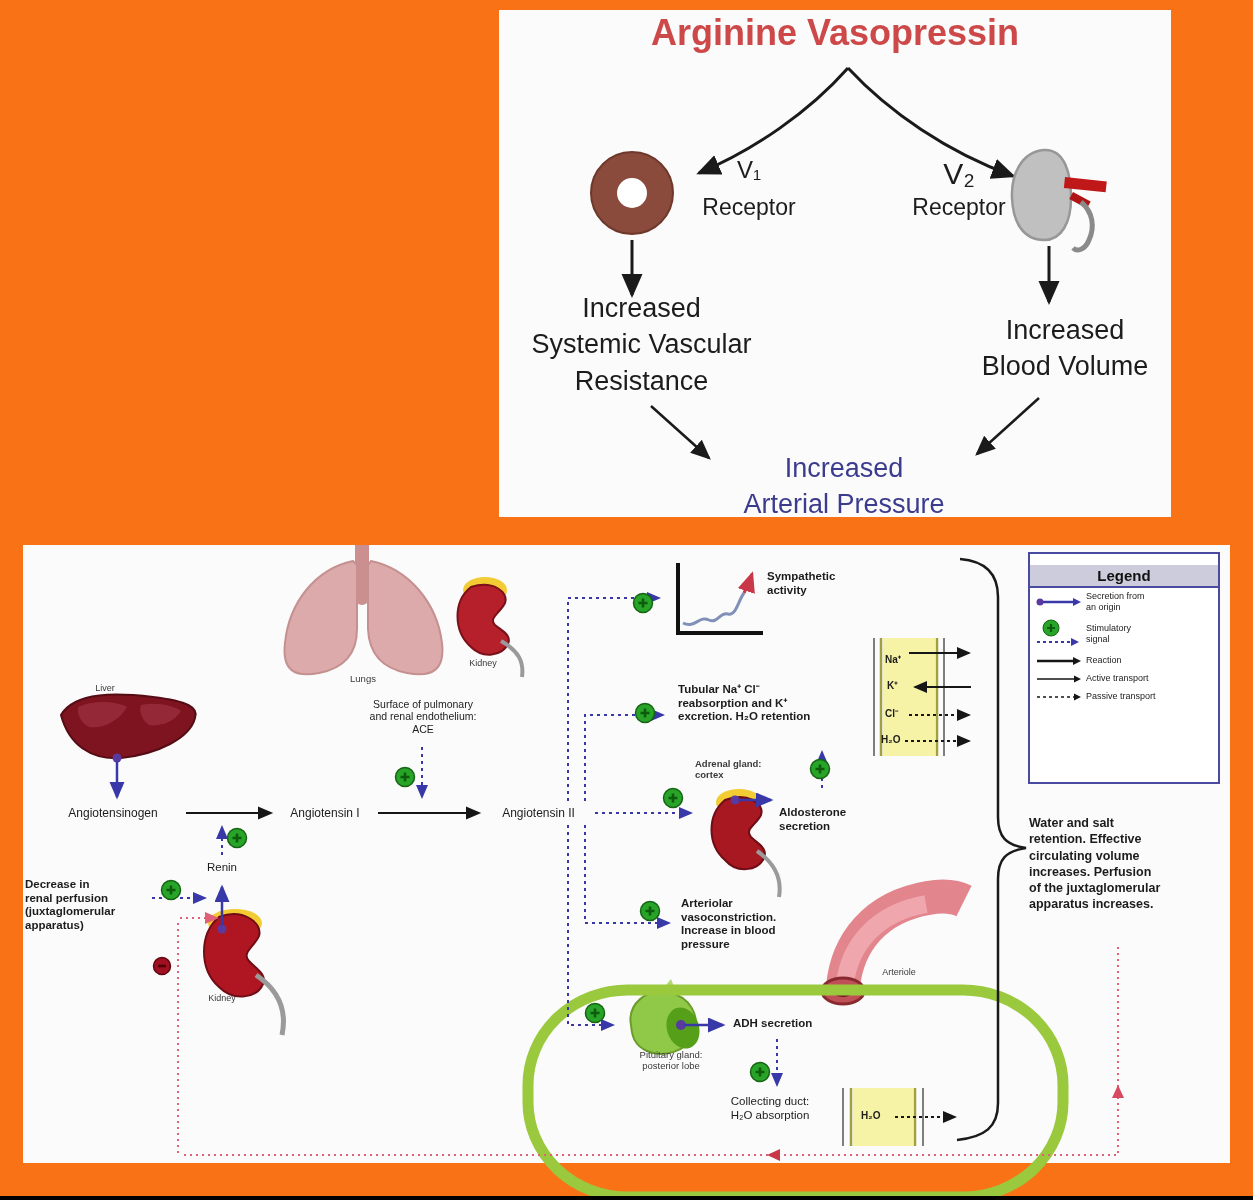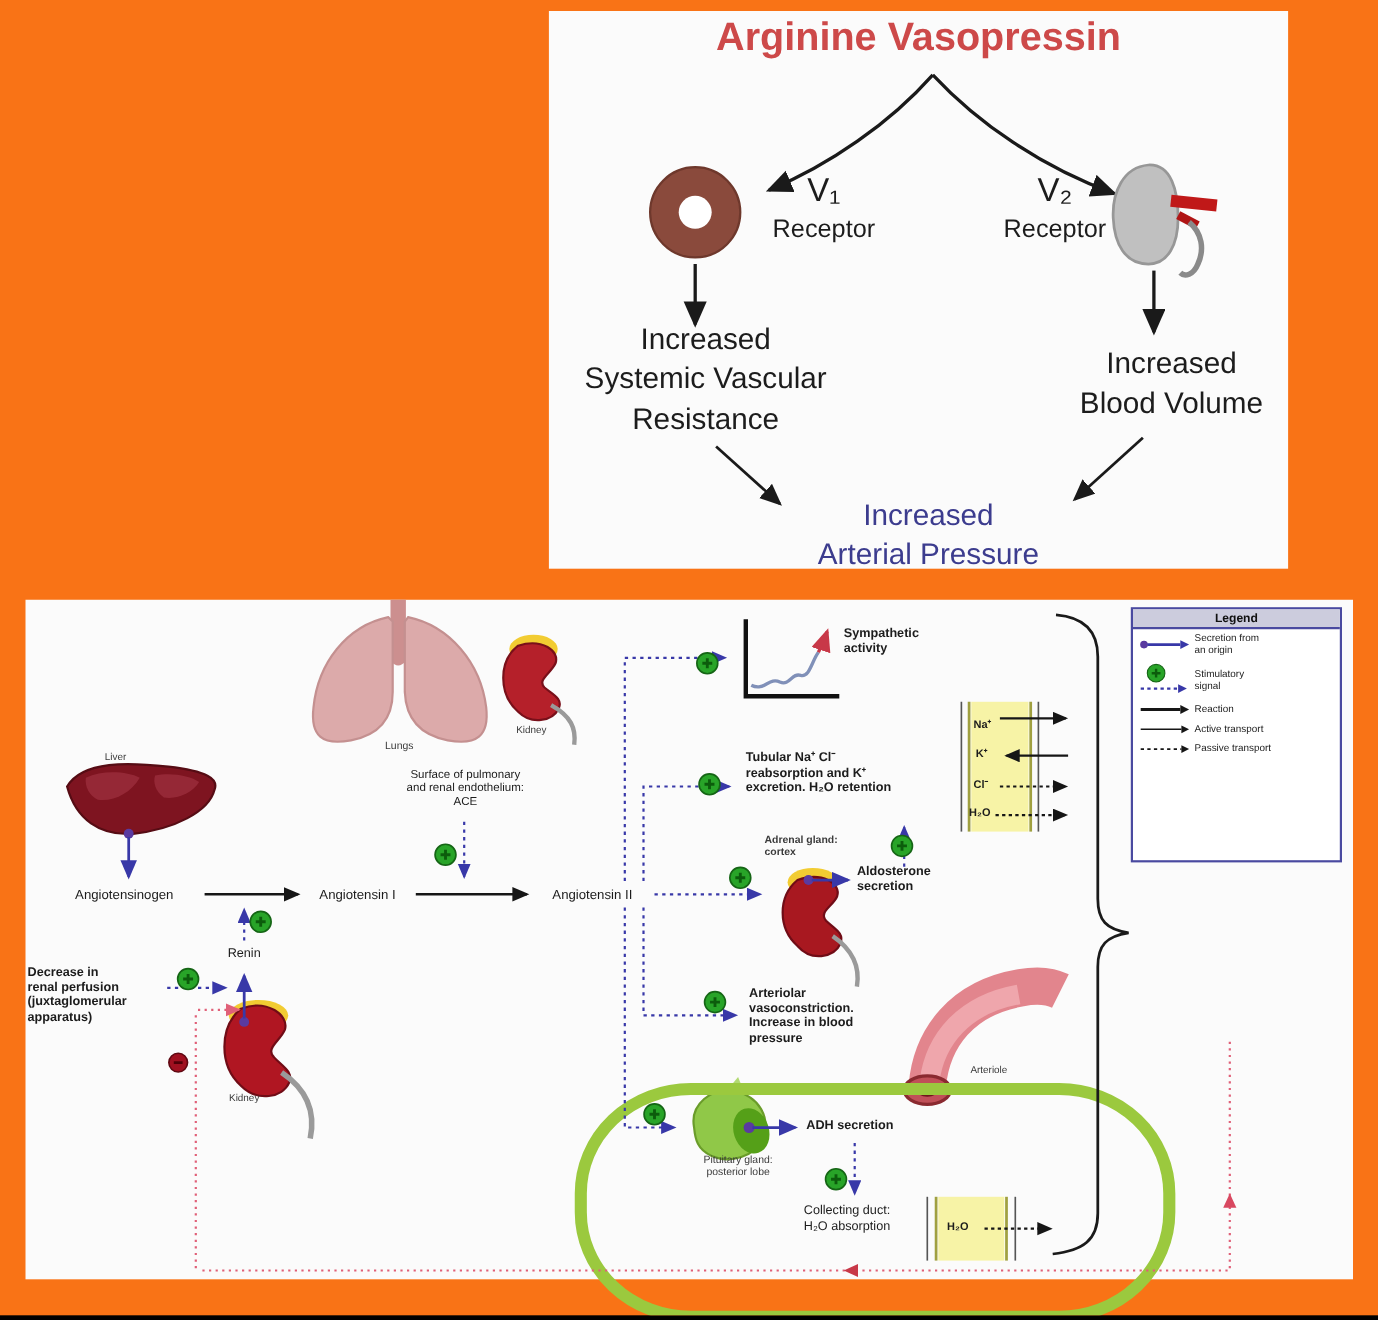--- a/index.html
+++ b/index.html
@@ -7,21 +7,21 @@
          font-family:"Liberation Sans",sans-serif;}
   .panel{position:absolute;background:#fbfbfb;}
   svg{position:absolute;left:0;top:0;}
   .lbl{position:absolute;color:#1c1c1c;white-space:pre-line;line-height:1.18;text-align:center;
        font-family:"Liberation Sans",sans-serif;}
   .la{text-align:left;font-weight:bold;}
   .org{color:#3a3a3a;}
   .legendbox{position:absolute;left:1005px;top:7px;width:192px;height:232px;border:2px solid #4a4aa0;
              background:#fff;box-sizing:border-box;}
   .legendhead{background:#ccccdd;border-bottom:2px solid #4a4aa0;text-align:center;
-              font-size:11px;font-weight:bold;color:#111;padding:2px 0;}
+              font-size:15px;font-weight:bold;color:#111;padding:2px 0;margin-top:11px;}
   .legendrow{display:flex;align-items:center;gap:3px;padding:3px 5px;}
   .legendrow .txt{font-size:9px;color:#222;white-space:pre-line;line-height:1.2;}
   .legendrow svg{position:static;flex:0 0 auto;}
 </style>
 </head>
 <body>
 
 <div id="stage">
 
   <div class="panel" style="left:499px;top:10px;width:672px;height:507px;">
@@ -47,21 +47,21 @@
         <path d="M 582 192 C 594 202 596 217 590 230 C 586 240 578 242 574 238" fill="none" stroke="#8a8a8a" stroke-width="5"></path>
       </g>
 
       <path d="M 133 230 L 133 285" stroke="#1a1a1a" stroke-width="3" marker-end="url(#ab)"></path>
       <path d="M 550 236 L 550 292" stroke="#1a1a1a" stroke-width="3" marker-end="url(#ab)"></path>
 
       <path d="M 152 396 L 210 448" stroke="#1a1a1a" stroke-width="2.5" marker-end="url(#ab)"></path>
       <path d="M 540 388 L 478 444" stroke="#1a1a1a" stroke-width="2.5" marker-end="url(#ab)"></path>
     </svg>
     <div class="lbl" style="left:0;top:2px;width:672px;font-size:36px;font-weight:bold;color:#cd4949;">Arginine Vasopressin</div>
-    <div class="lbl" style="left:205px;top:146px;width:90px;font-size:30px;">V₁</div>
+    <div class="lbl" style="left:205px;top:146px;width:90px;font-size:24px;">V₁</div>
     <div class="lbl" style="left:175px;top:184px;width:150px;font-size:23px;">Receptor</div>
     <div class="lbl" style="left:415px;top:146px;width:90px;font-size:30px;">V₂</div>
     <div class="lbl" style="left:385px;top:184px;width:150px;font-size:23px;">Receptor</div>
     <div class="lbl" style="left:0;top:280px;width:285px;font-size:27px;line-height:1.35;">Increased
 Systemic Vascular
 Resistance</div>
     <div class="lbl" style="left:460px;top:302px;width:212px;font-size:27px;line-height:1.35;">Increased
 Blood Volume</div>
     <div class="lbl" style="left:180px;top:440px;width:330px;font-size:27px;line-height:1.35;color:#3c3c8e;">Increased
 Arterial Pressure</div>
@@ -260,32 +260,38 @@
     <div class="lbl org" style="left:310px;top:128px;width:60px;font-size:9.5px;">Lungs</div>
     <div class="lbl org" style="left:430px;top:113px;width:60px;font-size:9px;">Kidney</div>
     <div class="lbl org" style="left:168px;top:448px;width:62px;font-size:9px;">Kidney</div>
     <div class="lbl la" style="left:744px;top:25px;width:110px;font-size:11.5px;">Sympathetic
 activity</div>
     <div class="lbl la" style="left:655px;top:138px;width:220px;font-size:11.5px;">Tubular Na⁺ Cl⁻
 reabsorption and K⁺
 excretion. H₂O retention</div>
     <div class="lbl la org" style="left:672px;top:213px;width:100px;font-size:9.5px;">Adrenal gland:
 cortex</div>
-    <div class="lbl la" style="left:756px;top:241px;width:115px;font-size:11.5px;">Aldosterone
+    <div class="lbl la" style="left:756px;top:261px;width:115px;font-size:11.5px;">Aldosterone
 secretion</div>
     <div class="lbl la" style="left:658px;top:352px;width:160px;font-size:11.5px;">Arteriolar
 vasoconstriction.
 Increase in blood
 pressure</div>
     <div class="lbl org" style="left:845px;top:422px;width:62px;font-size:9px;">Arteriole</div>
     <div class="lbl org" style="left:592px;top:504px;width:112px;font-size:9.5px;">Pituitary gland:
 posterior lobe</div>
     <div class="lbl la" style="left:710px;top:472px;width:115px;font-size:11.5px;">ADH secretion</div>
     <div class="lbl" style="left:678px;top:550px;width:138px;font-size:11.5px;">Collecting duct:
 H₂O absorption</div>
+    <div class="lbl la" style="left:1006px;top:270px;width:205px;font-size:12.5px;font-weight:bold;line-height:1.3;">Water and salt
+retention. Effective
+circulating volume
+increases. Perfusion
+of the juxtaglomerular
+apparatus increases.</div>
 
     <div class="lbl la" style="left:862px;top:109px;width:30px;font-size:10px;">Na⁺</div>
     <div class="lbl la" style="left:864px;top:135px;width:30px;font-size:10px;">K⁺</div>
     <div class="lbl la" style="left:862px;top:163px;width:30px;font-size:10px;">Cl⁻</div>
     <div class="lbl la" style="left:858px;top:189px;width:34px;font-size:10px;">H₂O</div>
     <div class="lbl la" style="left:838px;top:565px;width:34px;font-size:10px;">H₂O</div>
 
     <div class="legendbox">
       <div class="legendhead">Legend</div>
       <div class="legendrow">

